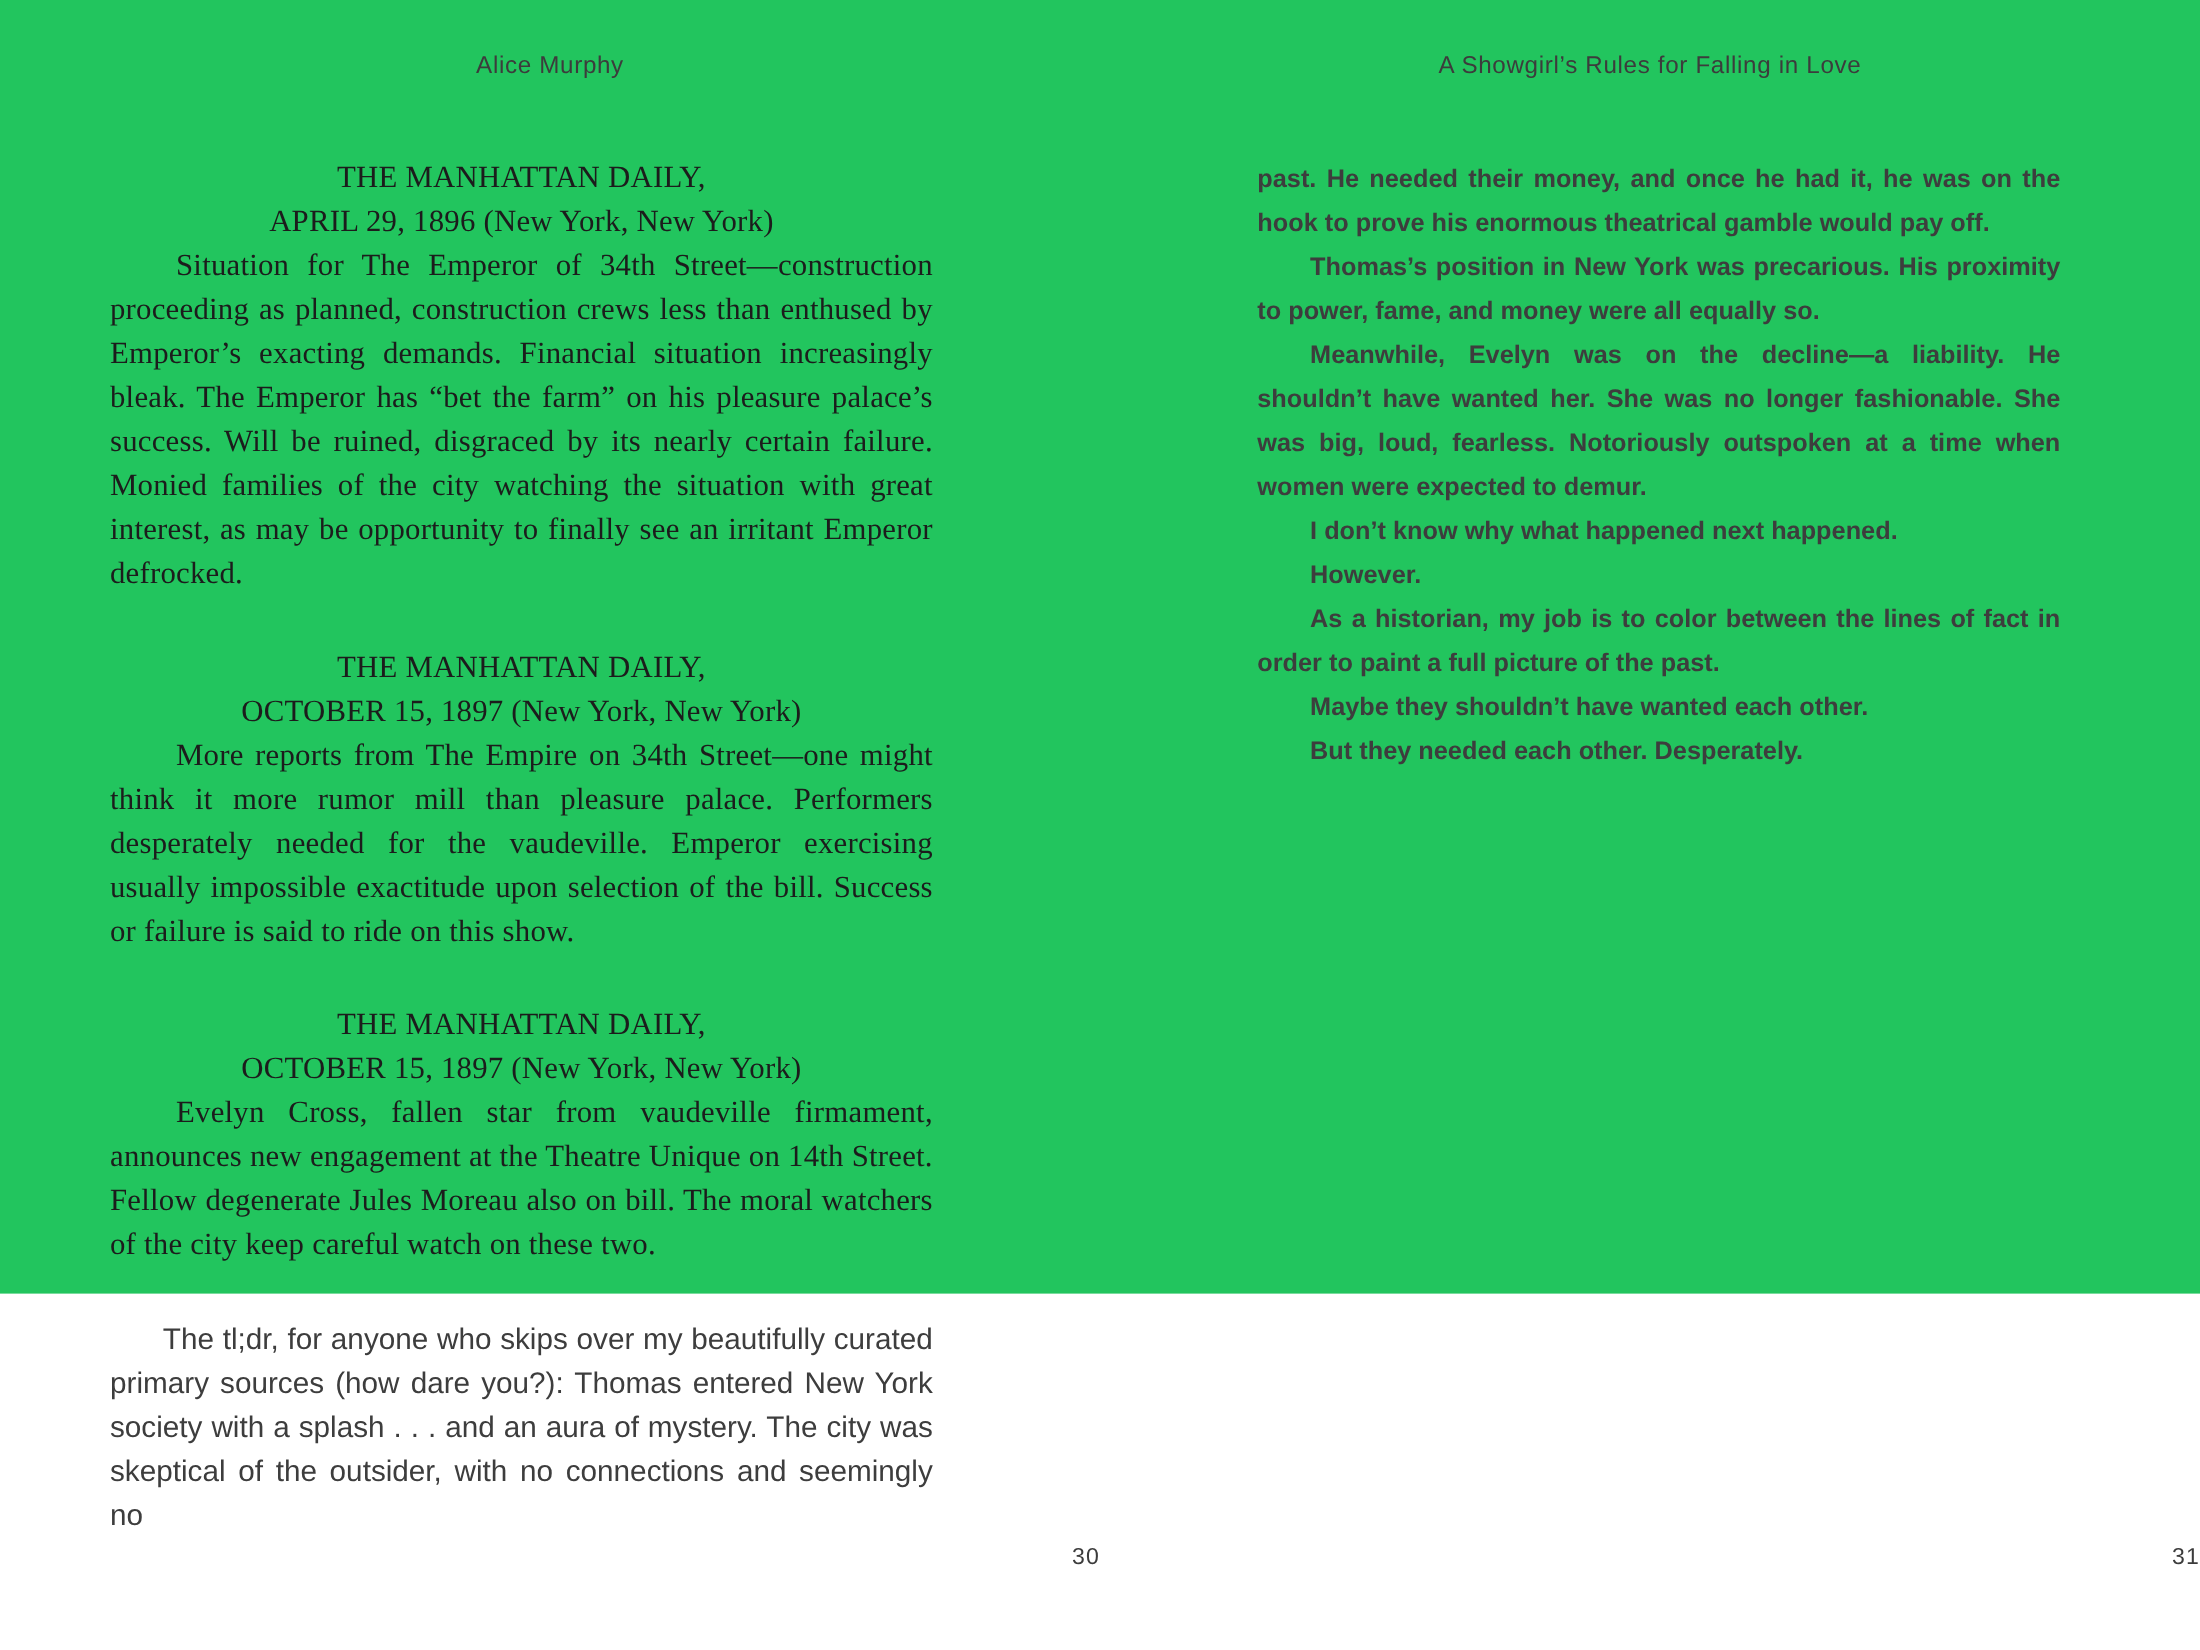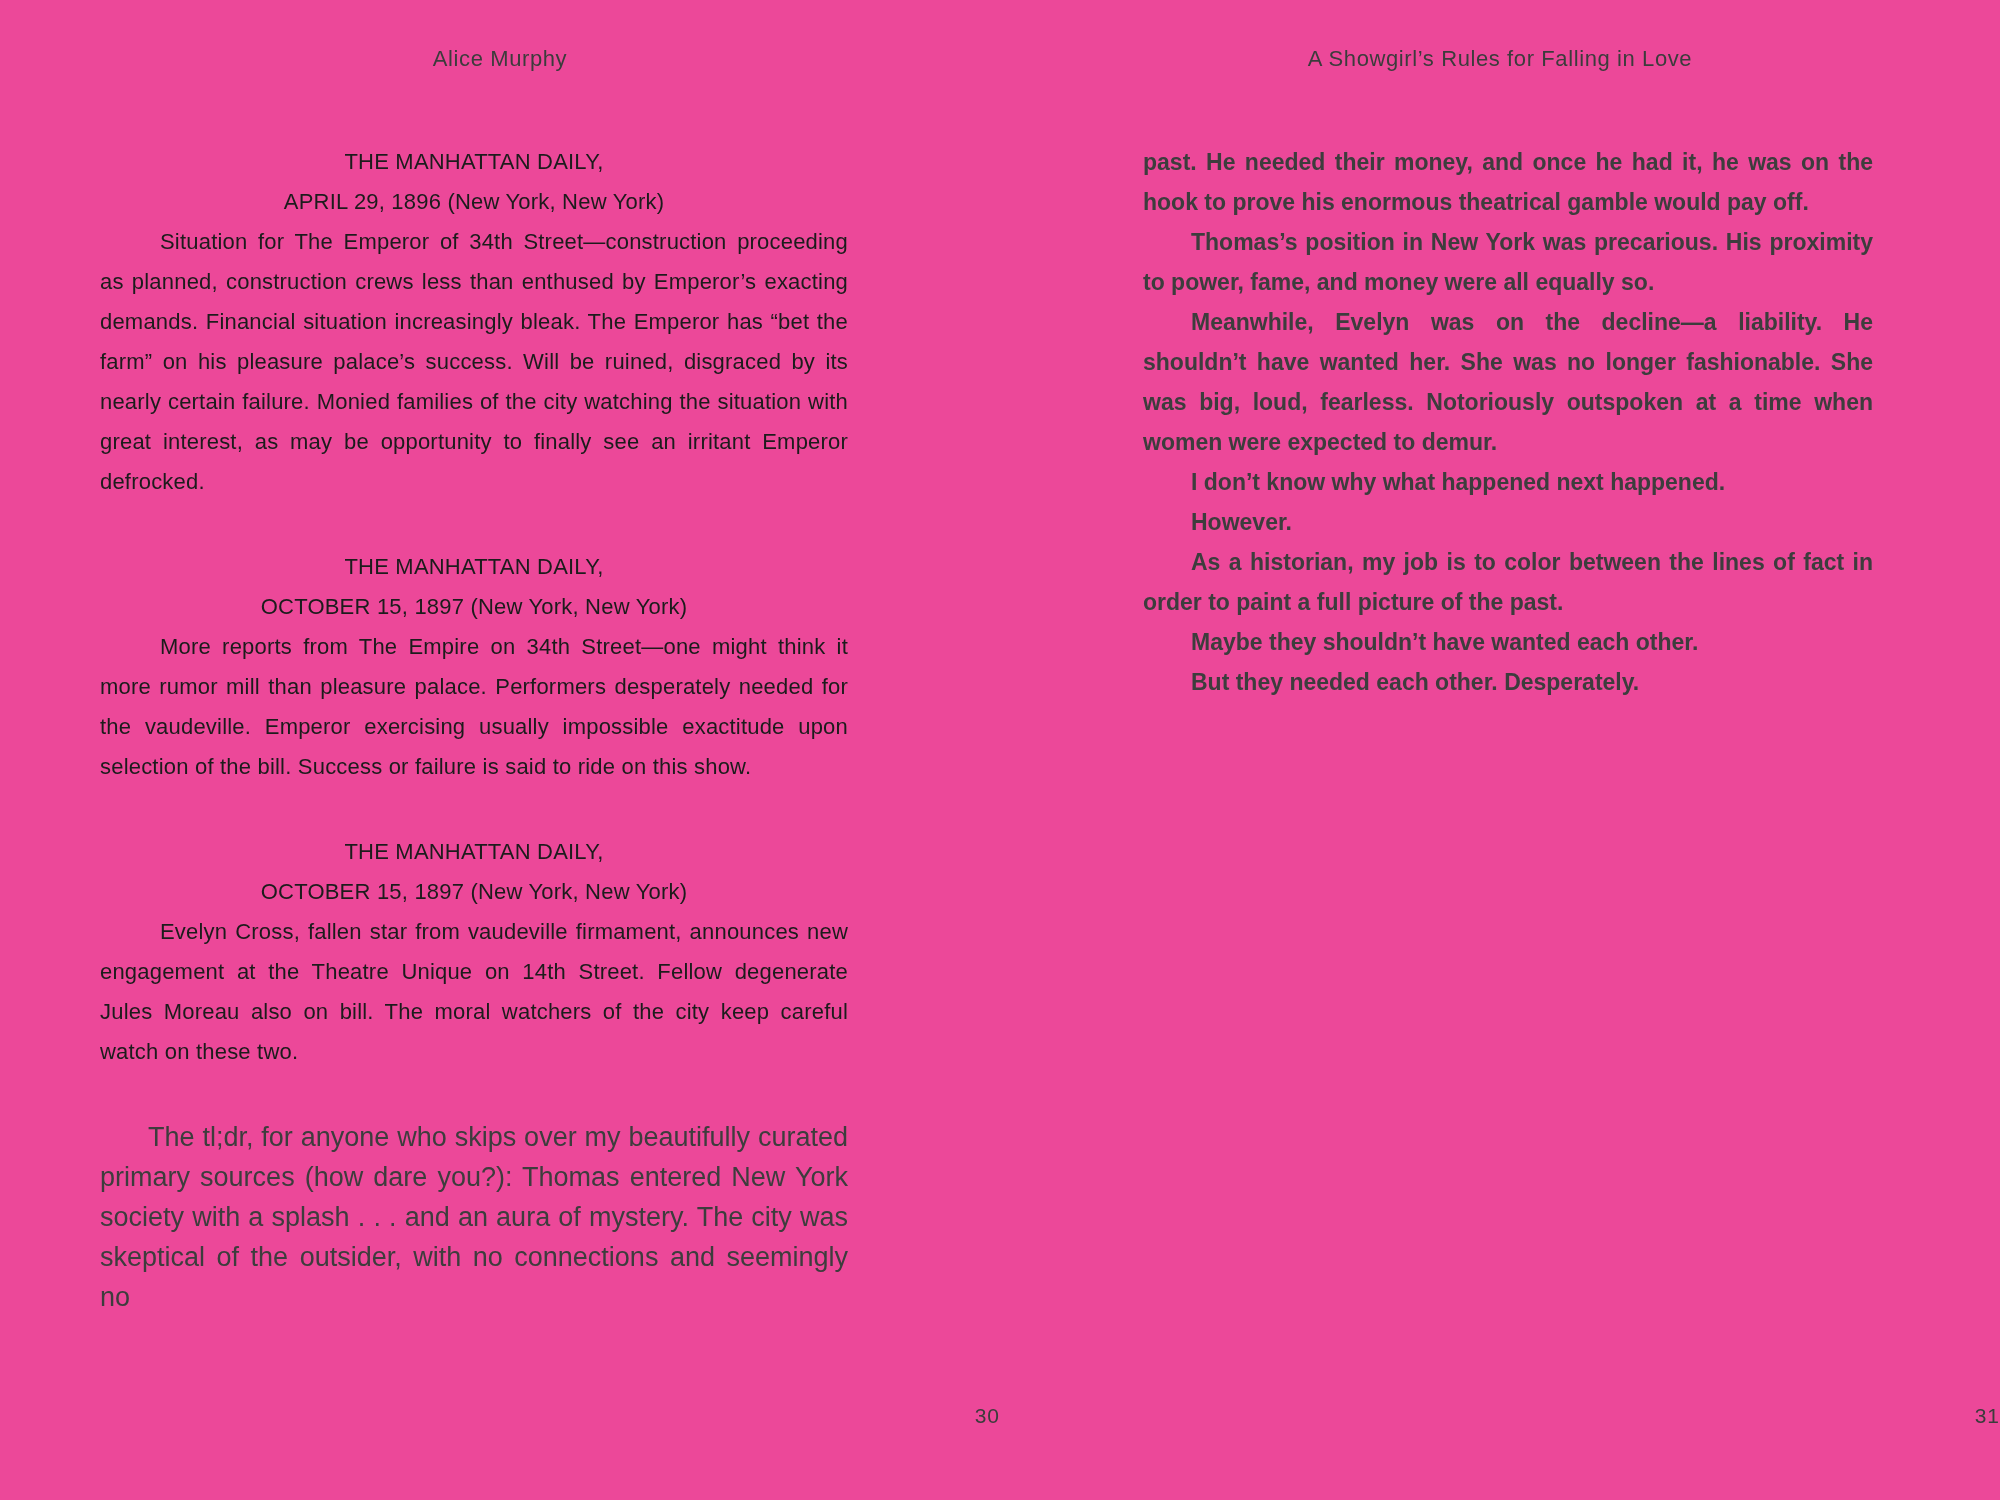--- a/index.html
+++ b/index.html
@@ -8,22 +8,22 @@
     height: 1500px;
     background: #ffffff;
     position: relative;
     overflow: hidden;
     font-family: "Liberation Sans", sans-serif;
   }
   .page {
     position: absolute;
     top: 0;
     width: 1000px;
-    height: 1500px;
-    background: #ec4899;
+    height: 1176px;
+    background: #22c55e;
   }
   .page-left  { left: 0; }
   .page-right { left: 1000px; }
 
   .running-header {
     position: absolute;
     top: 44px;
     left: 0;
     width: 100%;
     text-align: center;
@@ -44,22 +44,22 @@
   }
 
   
   .col-left {
     position: absolute;
     left: 100px;
     top: 142px;
     width: 748px;
   }
   .excerpt {
-    font-family: Liberation Sans, sans-serif;
-    font-size: 22px;
+    font-family: Liberation Serif, serif;
+    font-size: 28px;
     line-height: 40px;
     color: #1c1c1c;
     letter-spacing: 0.2px;
   }
   .excerpt + .excerpt { margin-top: 45px; }
   .excerpt-head {
     text-align: center;
   }
   .excerpt-body {
     text-align: justify;

